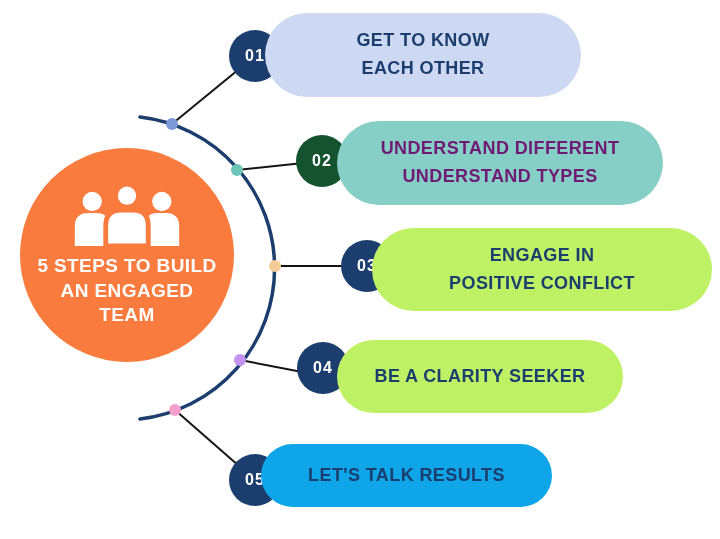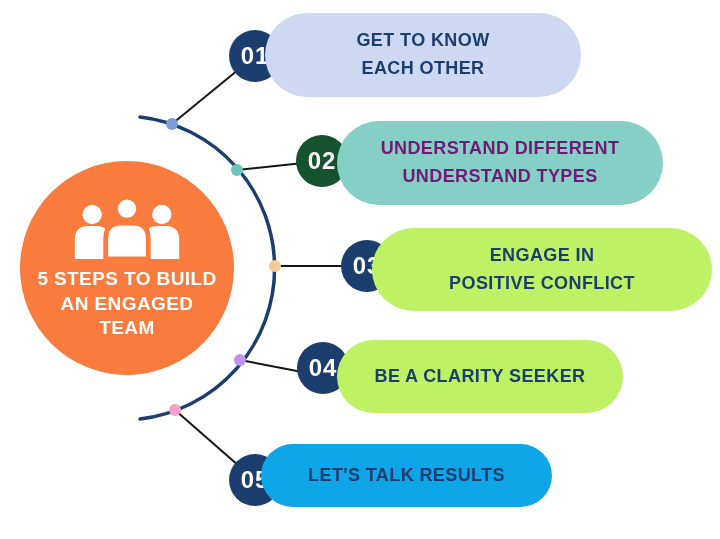--- a/index.html
+++ b/index.html
@@ -21,21 +21,21 @@
     fill: none;
     stroke-width: 3.5;
     stroke-linecap: round;
   }
   .link {
     stroke: #141414;
     stroke-width: 2;
   }
   .main-circle {
     position: absolute;
-    left: 20px; top: 161px;
+    left: 20px; top: 148px;
     width: 214px; height: 214px;
     border-radius: 50%;
     display: flex;
     flex-direction: column;
     align-items: center;
     justify-content: center;
     color: #ffffff;
     text-align: center;
   }
   .team-icon { width: 116px; height: 62px; margin-top: 2px; }
@@ -48,21 +48,21 @@
   }
   .badge {
     position: absolute;
     width: 52px; height: 52px;
     border-radius: 50%;
     display: flex;
     align-items: center;
     justify-content: center;
     color: #ffffff;
     font-weight: bold;
-    font-size: 24px;
+    font-size: 16px;
     letter-spacing: 1px;
   }
   .pill {
     position: absolute;
     border-radius: 48px;
     display: flex;
     flex-direction: column;
     align-items: center;
     justify-content: center;
     text-align: center;

